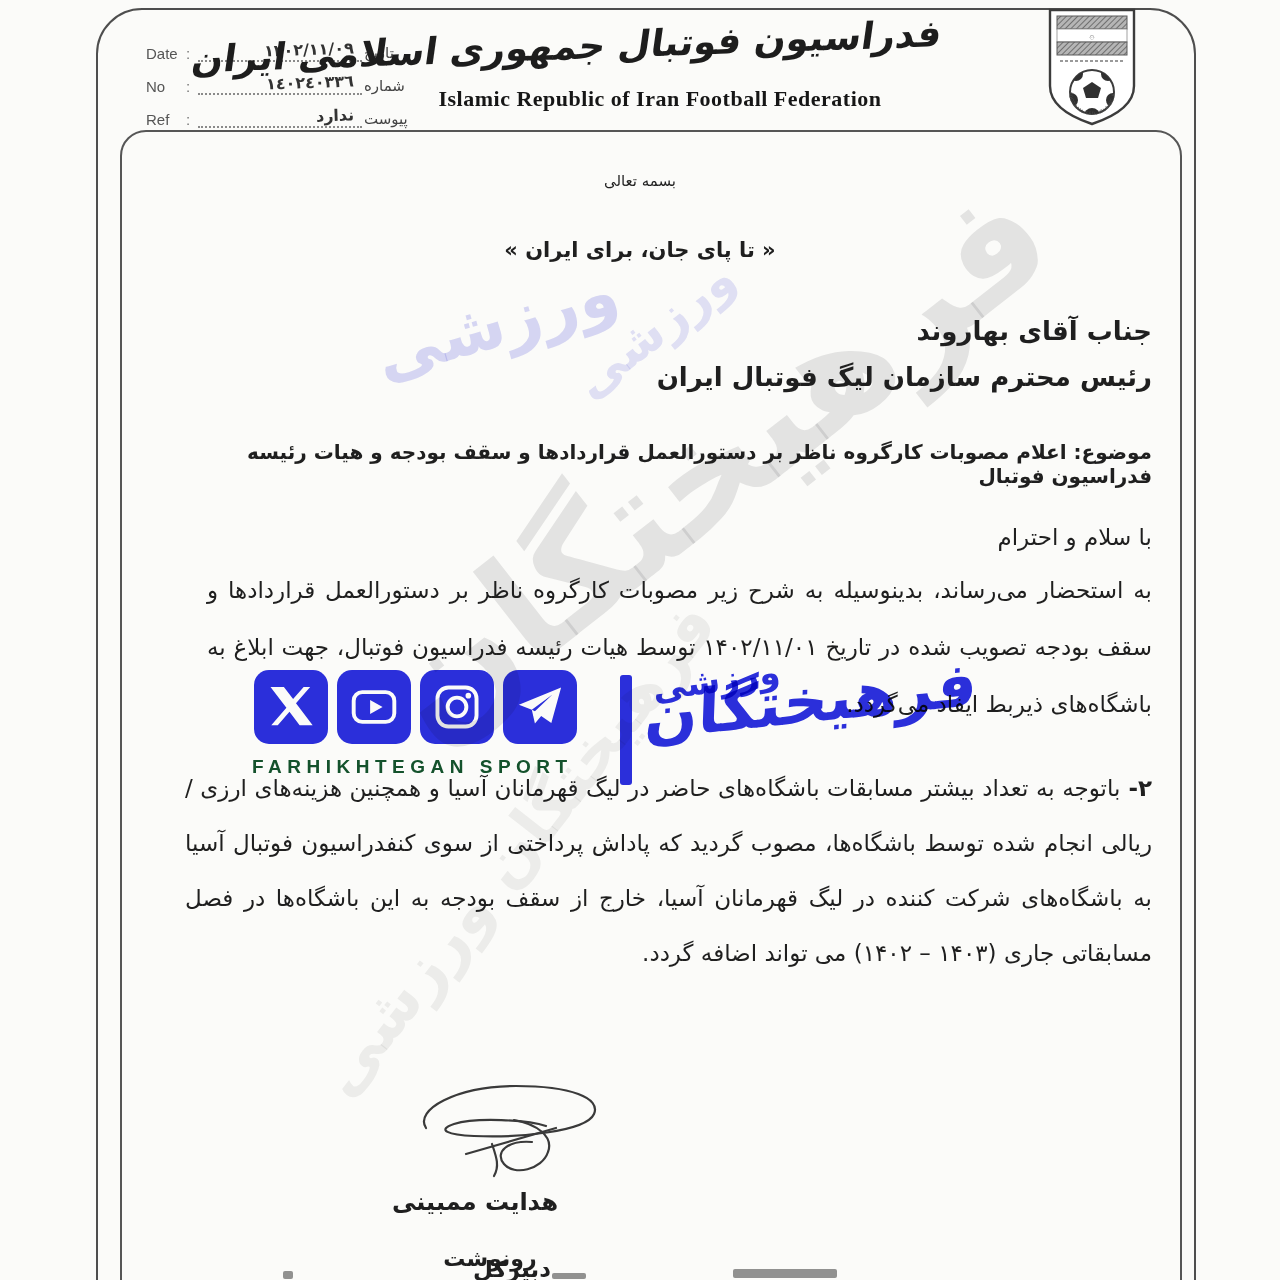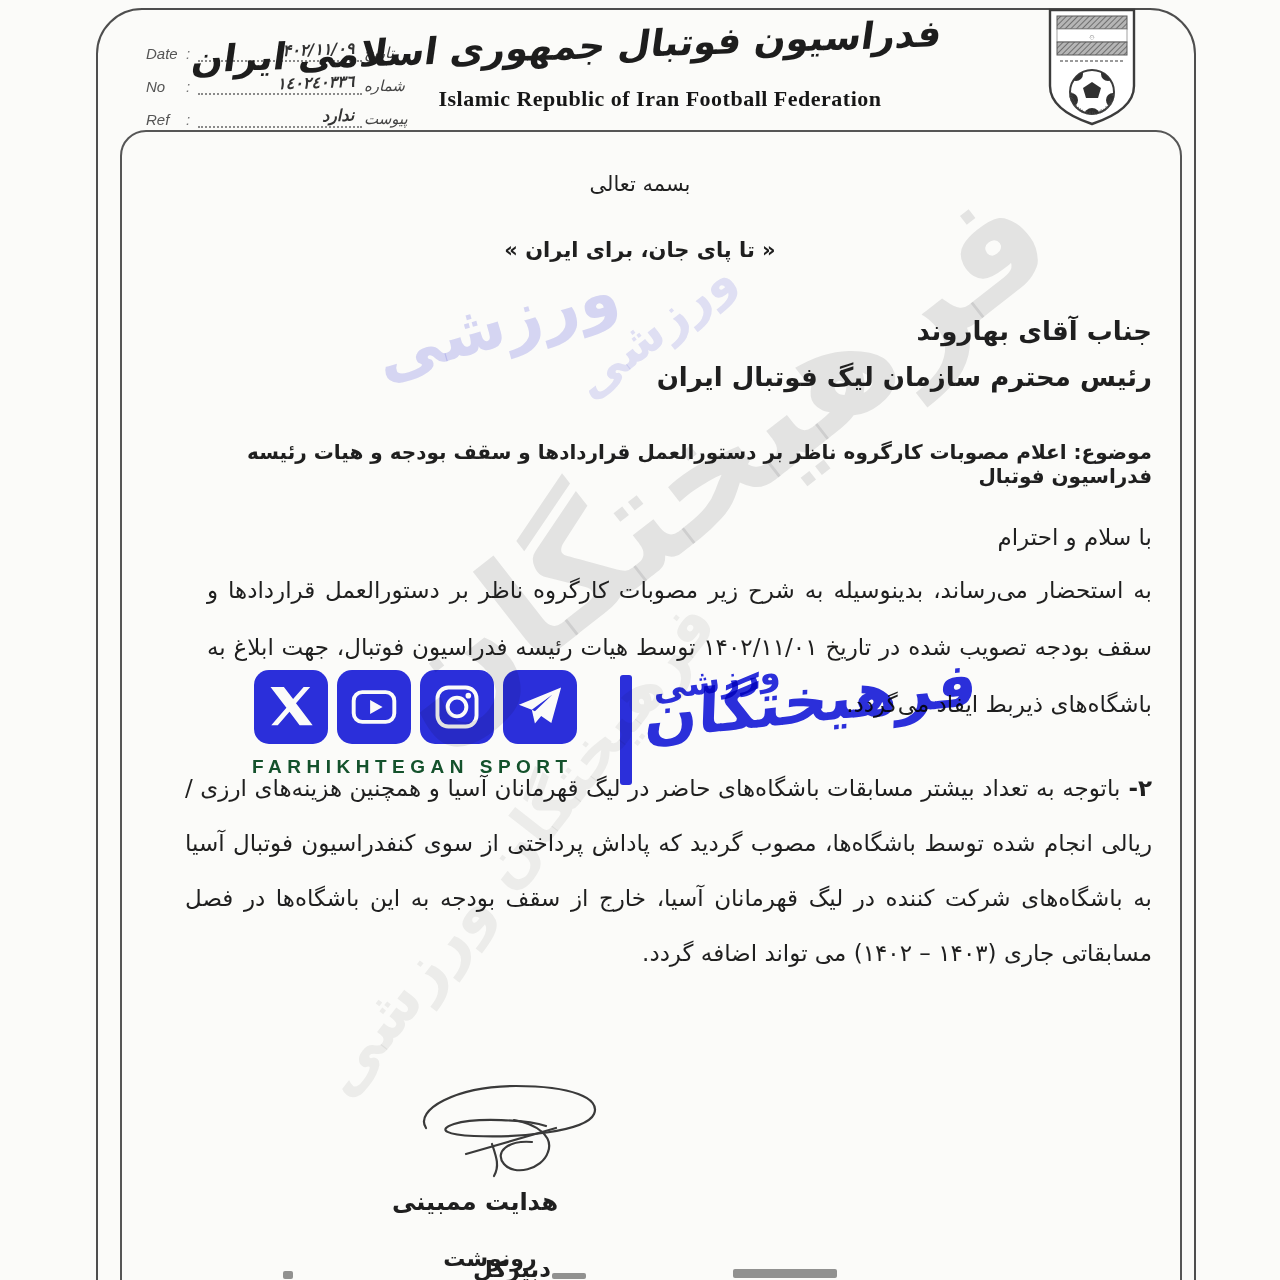--- a/index.html
+++ b/index.html
@@ -16,21 +16,21 @@
     border:2px solid #4e4e4e;border-radius:46px;
   }
   .inner-frame{
     left:120px;top:130px;width:1058px;height:1400px;
     border:2px solid #565656;border-radius:26px;
     background:transparent;
   }
 
   
   .hfields{left:146px;top:36px;width:262px;z-index:2;}
-  .hf-row{display:flex;align-items:flex-end;margin-bottom:7px;height:26px;font-style:italic;}
+  .hf-row{display:flex;align-items:flex-end;margin-bottom:7px;height:26px;}
   .hf-en{font-family:"Liberation Sans",sans-serif;font-size:15px;color:#555;width:40px;}
   .hf-colon{font-family:"Liberation Sans",sans-serif;font-size:15px;color:#777;width:10px;}
   .hf-line{flex:1;border-bottom:2px dotted #8a8a8a;position:relative;height:20px;margin:0 2px;}
   .hf-value{position:absolute;right:8px;bottom:1px;font-weight:700;font-size:16px;color:#333;
     white-space:nowrap;transform:rotate(-2deg);}
   .hf-fa{font-size:15px;color:#444;direction:rtl;min-width:44px;text-align:left;}
 
   
   .title-fa{
     left:380px;top:22px;width:560px;text-align:center;z-index:2;
@@ -59,21 +59,21 @@
     left:372px;top:285px;z-index:1;font-size:66px;font-weight:700;
     color:rgba(125,125,225,.30);transform:rotate(-16deg);direction:rtl;
   }
   .wm-lav-2{
     left:560px;top:300px;z-index:1;font-size:50px;font-weight:700;
     color:rgba(125,125,225,.22);transform:rotate(-38deg);direction:rtl;
   }
 
   
   .fa{direction:rtl;color:#1f1f1f;z-index:2;}
-  .besmeleh{top:172px;left:0;width:1280px;text-align:center;font-size:21px;}
+  .besmeleh{top:172px;left:0;width:1280px;text-align:center;font-size:15px;}
   .slogan{top:238px;left:0;width:1280px;text-align:center;font-size:21px;font-weight:600;}
   .addr1{top:316px;right:128px;font-size:26px;font-weight:700;}
   .addr2{top:362px;right:128px;font-size:26px;font-weight:700;}
   .subject{top:440px;right:128px;left:190px;text-align:right;font-size:20px;font-weight:700;}
   .salutation{top:524px;right:128px;font-size:23px;}
   .intro{top:562px;right:128px;left:187px;font-size:23px;line-height:57px;text-align:justify;margin-left:20px;}
   .items{top:738px;right:128px;left:185px;font-size:23px;}
   .item{line-height:55px;text-align:justify;margin-bottom:14px;}
   .item .num{font-weight:600;margin-left:8px;}
 

